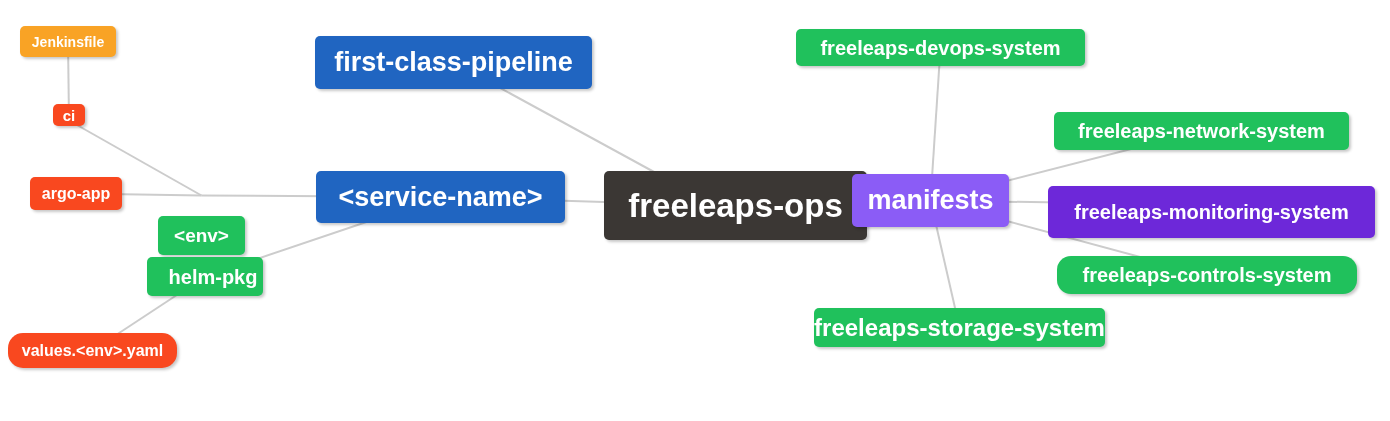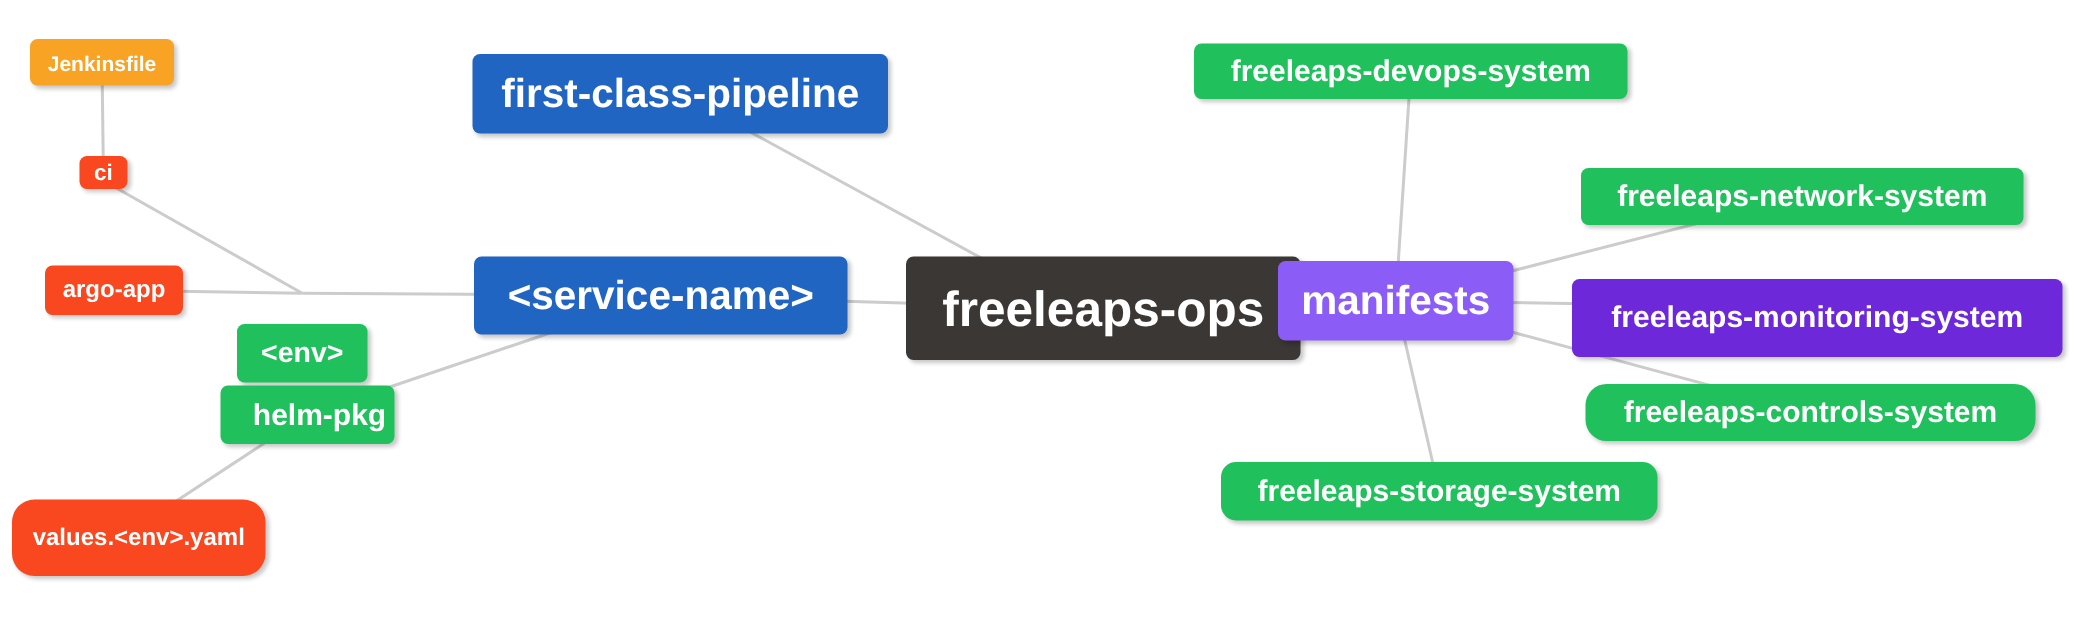--- a/index.html
+++ b/index.html
@@ -56,23 +56,23 @@
       <line x1="930.5" y1="200.5" x2="1211.5" y2="205" stroke="#cccccc" stroke-width="2"></line>
       <line x1="930.5" y1="200.5" x2="1207" y2="275" stroke="#cccccc" stroke-width="2"></line>
       <line x1="930.5" y1="200.5" x2="959.5" y2="327.5" stroke="#cccccc" stroke-width="2"></line>
     </svg>
 
 <div class="node" style="left: 20px; top: 26px; width: 96px; height: 31px; font-size: 14px; background: rgb(249, 163, 37); color: rgb(255, 255, 255);">Jenkinsfile</div>
     <div class="node" style="left: 53px; top: 104px; width: 32px; height: 22px; font-size: 15px; background: rgb(249, 72, 31); color: rgb(255, 255, 255);">ci</div>
     <div class="node" style="left: 30px; top: 177px; width: 92px; height: 33px; font-size: 16px; background: rgb(249, 72, 31); color: rgb(255, 255, 255);">argo-app</div>
     <div class="node" style="left: 158px; top: 176px; width: 87px; height: 39px; font-size: 19px; background: rgb(32, 193, 92); color: rgb(255, 255, 255); margin-top: 40px;">&lt;env&gt;</div>
     <div class="node" style="left: 147px; top: 257px; width: 116px; height: 39px; font-size: 20px; background: rgb(32, 193, 92); color: rgb(255, 255, 255); padding-left: 16px;">helm-pkg</div>
-    <div class="node" style="left: 8px; top: 333px; width: 169px; height: 51px; font-size: 16px; background: rgb(249, 72, 31); color: rgb(255, 255, 255); border-radius: 15px;">values.&lt;env&gt;.yaml</div>
+    <div class="node" style="left: 8px; top: 333px; width: 169px; height: 35px; font-size: 16px; background: rgb(249, 72, 31); color: rgb(255, 255, 255); border-radius: 15px;">values.&lt;env&gt;.yaml</div>
     <div class="node" style="left: 315px; top: 36px; width: 277px; height: 53px; font-size: 27px; background: rgb(32, 101, 193); color: rgb(255, 255, 255);">first-class-pipeline</div>
     <div class="node" style="left: 316px; top: 171px; width: 249px; height: 52px; font-size: 27px; background: rgb(32, 101, 193); color: rgb(255, 255, 255);">&lt;service-name&gt;</div>
     <div class="node" style="left: 584px; top: 171px; width: 263px; height: 69px; font-size: 33px; background: rgb(59, 55, 52); color: rgb(255, 255, 255); margin-left: 20px;">freeleaps-ops</div>
     <div class="node" style="left: 852px; top: 174px; width: 157px; height: 53px; font-size: 27px; background: #8b5cf6; color: rgb(255, 255, 255);">manifests</div>
     <div class="node" style="left: 796px; top: 29px; width: 289px; height: 37px; font-size: 20px; background: rgb(32, 193, 92); color: rgb(255, 255, 255); text-align: right;">freeleaps-devops-system</div>
     <div class="node" style="left: 1054px; top: 112px; width: 295px; height: 38px; font-size: 20px; background: rgb(32, 193, 92); color: rgb(255, 255, 255);">freeleaps-network-system</div>
     <div class="node" style="left: 1048px; top: 186px; width: 327px; height: 52px; font-size: 20px; background: #6d28d9; color: rgb(255, 255, 255);">freeleaps-monitoring-system</div>
     <div class="node" style="left: 1057px; top: 256px; width: 300px; height: 38px; font-size: 20px; background: rgb(32, 193, 92); color: rgb(255, 255, 255); border-radius: 14px;">freeleaps-controls-system</div>
-    <div class="node" style="left: 814px; top: 308px; width: 291px; height: 39px; font-size: 20px; background: rgb(32, 193, 92); color: rgb(255, 255, 255); border-radius: 10px;">freeleaps-storage-system</div>
+    <div class="node" style="left: 814px; top: 308px; width: 291px; height: 39px; font-size: 24px; background: rgb(32, 193, 92); color: rgb(255, 255, 255);">freeleaps-storage-system</div>
   </div>
 
 </body></html>

